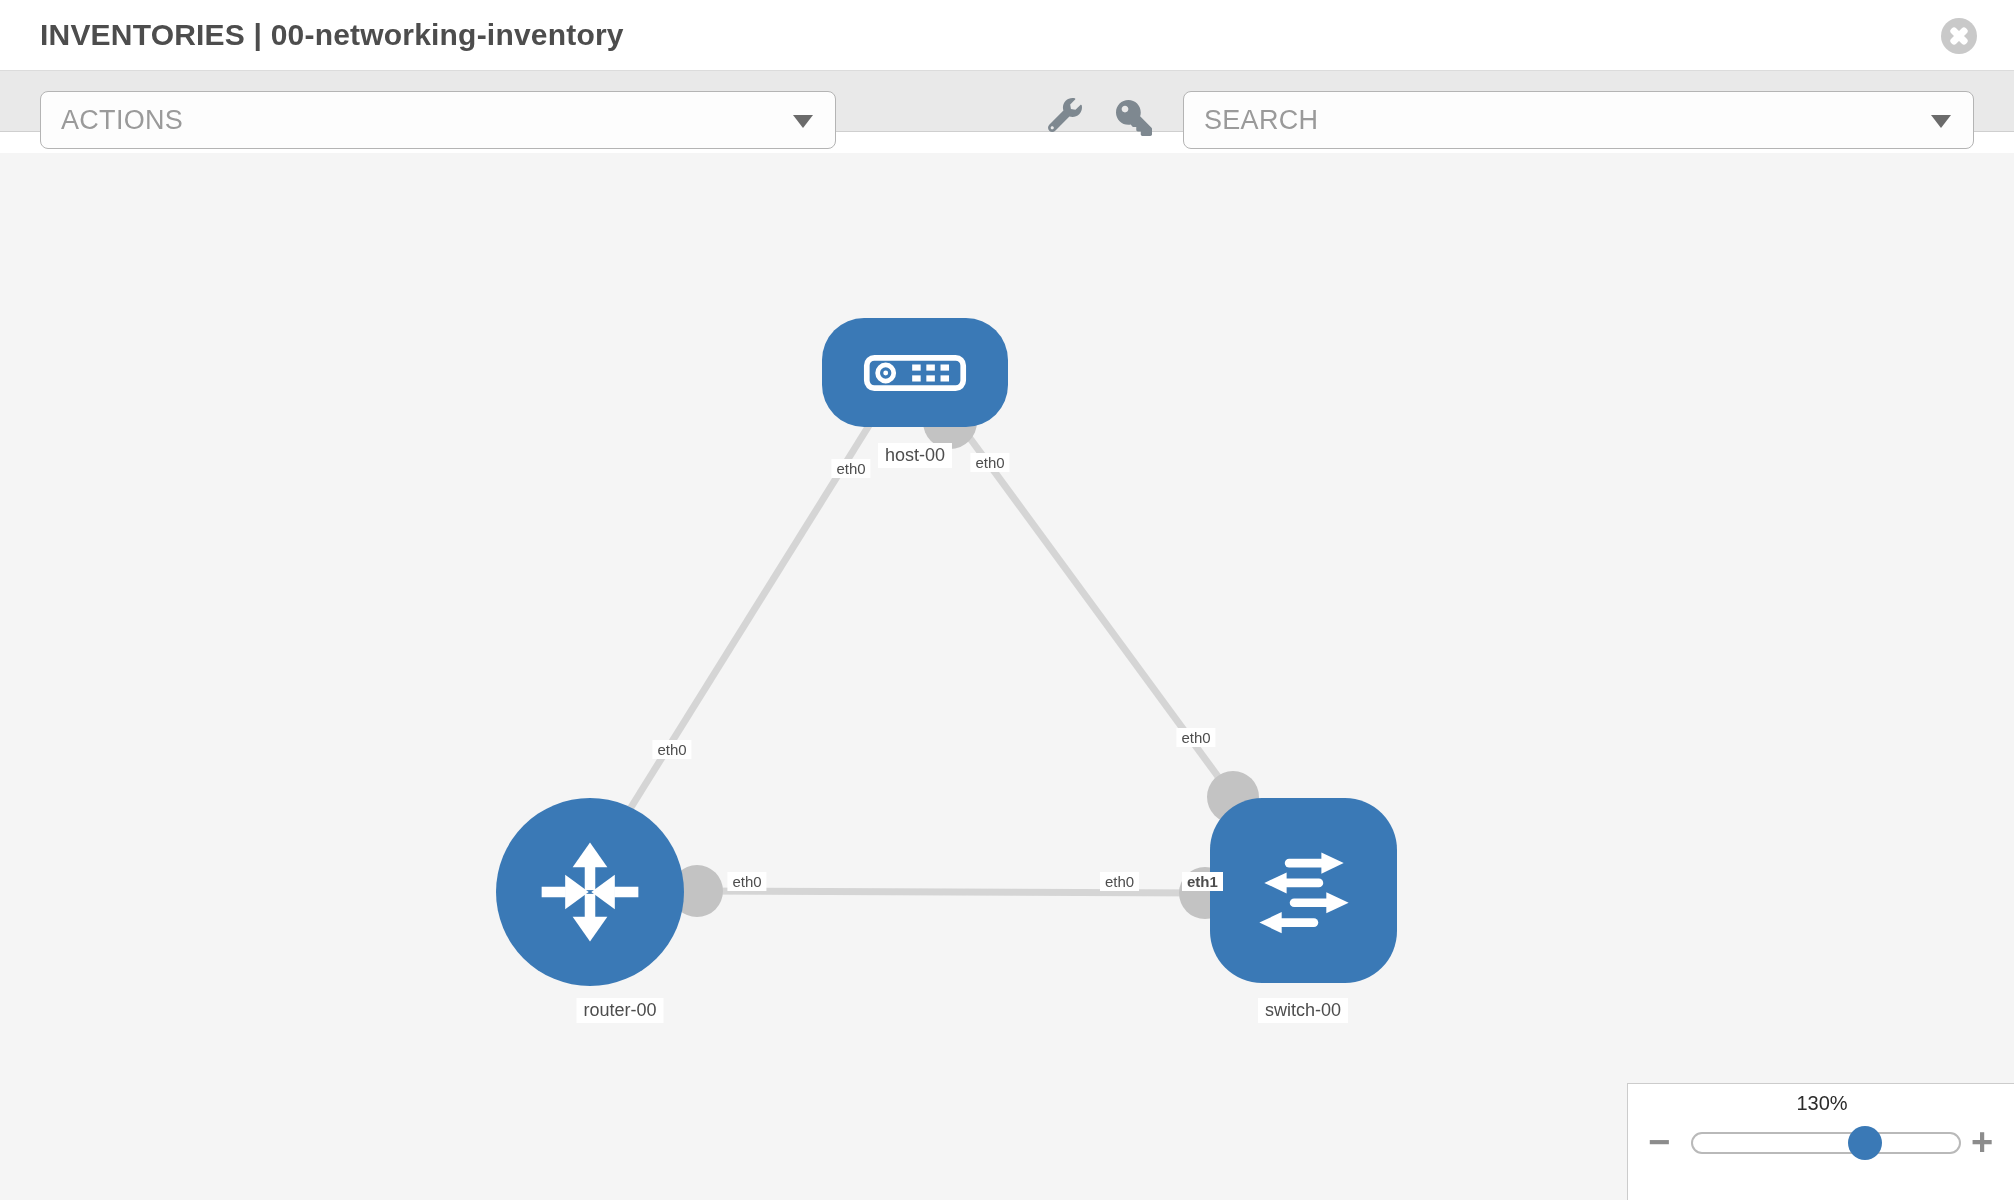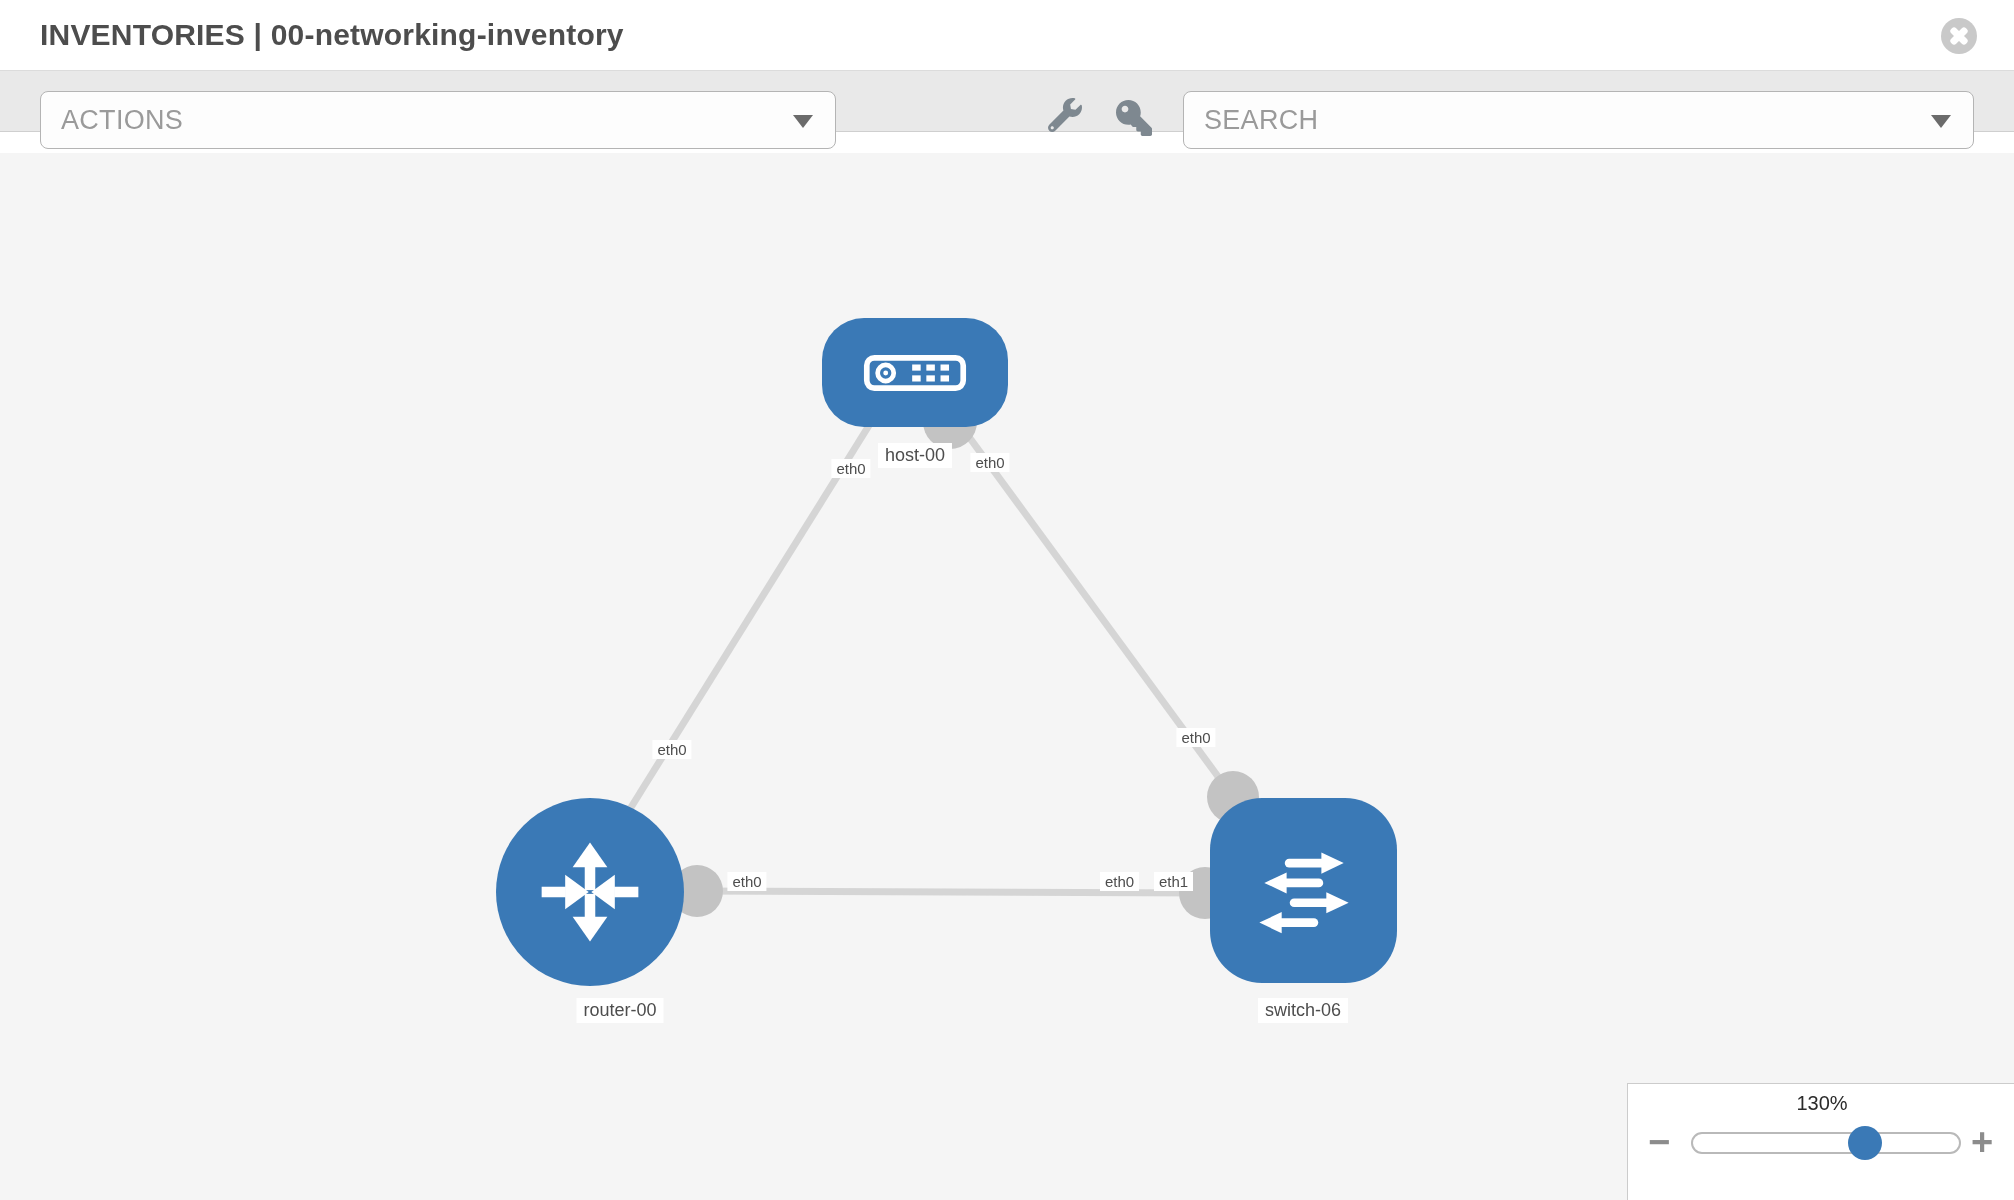--- a/index.html
+++ b/index.html
@@ -185,29 +185,29 @@
         <line x1="84" y1="119" x2="140" y2="119"></line>
         <polygon points="136,102 136,136 172,119" stroke="none"></polygon>
         <line x1="116" y1="151" x2="60" y2="151"></line>
         <polygon points="64,134 64,168 28,151" stroke="none"></polygon>
       </g>
     </svg>
   </div>
 
   <div class="glabel node-label" style="left:915px; top:290px;">host-00</div>
   <div class="glabel node-label" style="left:590px; top:845px;margin-left:30px;">router-00</div>
-  <div class="glabel node-label" style="left:1303px; top:845px;">switch-06</div>
+  <div class="glabel node-label" style="left:1303px; top:845px;">switch-00</div>
 
   <div class="glabel if-label" style="left:851px;  top:306px;">eth0</div>
   <div class="glabel if-label" style="left:990px;  top:300px;">eth0</div>
   <div class="glabel if-label" style="left:672px;  top:587px;">eth0</div>
   <div class="glabel if-label" style="left:1196px; top:575px;">eth0</div>
   <div class="glabel if-label" style="left:747px;  top:719px;">eth0</div>
   <div class="glabel if-label no-center" style="left:1100px; top:719px;">eth0</div>
-  <div class="glabel if-label no-center" style="left:1154px; top:719px;">eth1</div>
+  <div class="glabel if-label no-center" style="left:1182px; top:719px;font-weight:bold;">eth1</div>
 
   <div class="zoom-panel">
     <div class="zoom-level">130%</div>
     <button class="zoom-btn zoom-out">−</button>
     <div class="slider-track">
       <div class="slider-thumb"></div>
     </div>
     <button class="zoom-btn zoom-in">+</button>
   </div>
 

